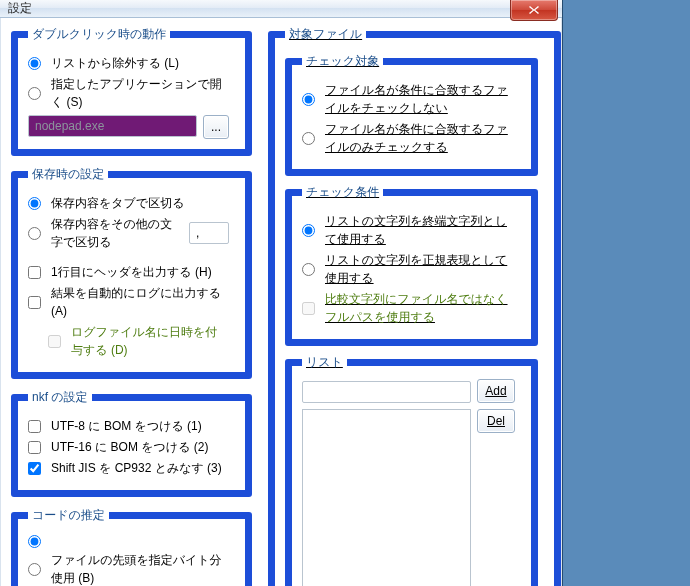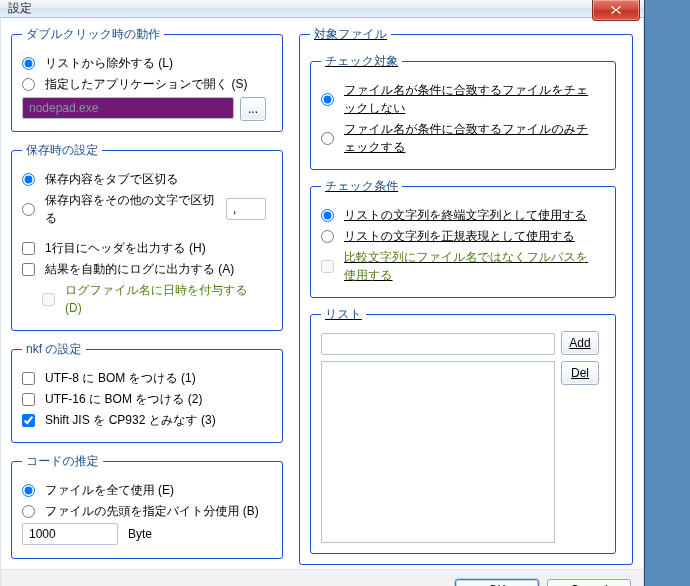--- a/index.html
+++ b/index.html
@@ -4,21 +4,21 @@
 <style>
   html, body {
     margin: 0;
     padding: 0;
     font-family: "Meiryo UI", Meiryo, "MS UI Gothic", Tahoma, sans-serif;
     font-size: 12px;
     color: #000;
     background: #5a8bba;
   }
   .window {
-    width: 644px;
+    width: 562px;
     height: 586px;
     background: #fff;
     box-shadow: 0 0 0 1px #254b6f;
     box-sizing: border-box;
     display: flex;
     flex-direction: column;
   }
   .titlebar {
     height: 28px;
     background: linear-gradient(#f6f9fc, #e4ecf6 45%, #d3e1f1 46%, #e9f1f9);
@@ -63,21 +63,21 @@
     gap: 16px;
   }
   .col {
     display: flex;
     flex-direction: column;
     gap: 10px;
   }
   .col.left { width: 272px; }
   .col.right { flex: 1; }
   fieldset {
-    border: 1px solid #1d4ed8;
+    border: 7px solid #1d4ed8;
     border-radius: 3px;
     margin: 0;
     padding: 8px 16px 10px 10px;
   }
   fieldset.inner {
     margin-top: 2px;
   }
   legend {
     padding: 0 4px;
     color: #1b4e8a;
@@ -260,21 +260,20 @@
           <div class="row">
             <input type="checkbox" checked="" style="">
             <label>Shift JIS を CP932 とみなす (3)</label>
           </div>
         </fieldset>
 
         <fieldset>
           <legend>コードの推定</legend>
           <div class="row">
             <input type="radio" name="code" checked="" style="">
-            <label>ファイルを全て使用 (E)</label>
           </div>
           <div class="row">
             <input type="radio" name="code" style="">
             <label>ファイルの先頭を指定バイト分使用 (B)</label>
           </div>
           <div class="row">
             <input class="text-input byte-input" value="1000" style="">
             <span class="unit-label">Byte</span>
           </div>
         </fieldset>

